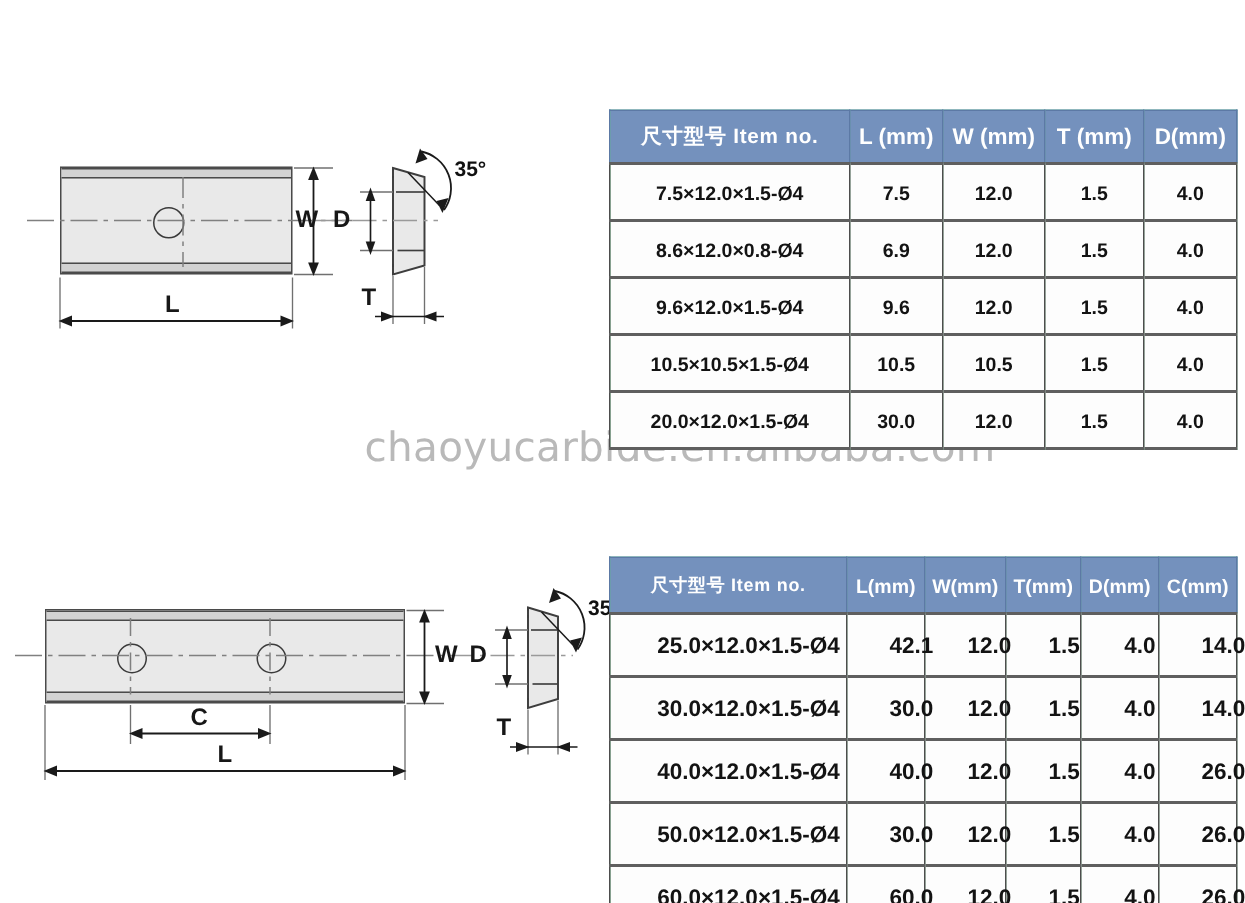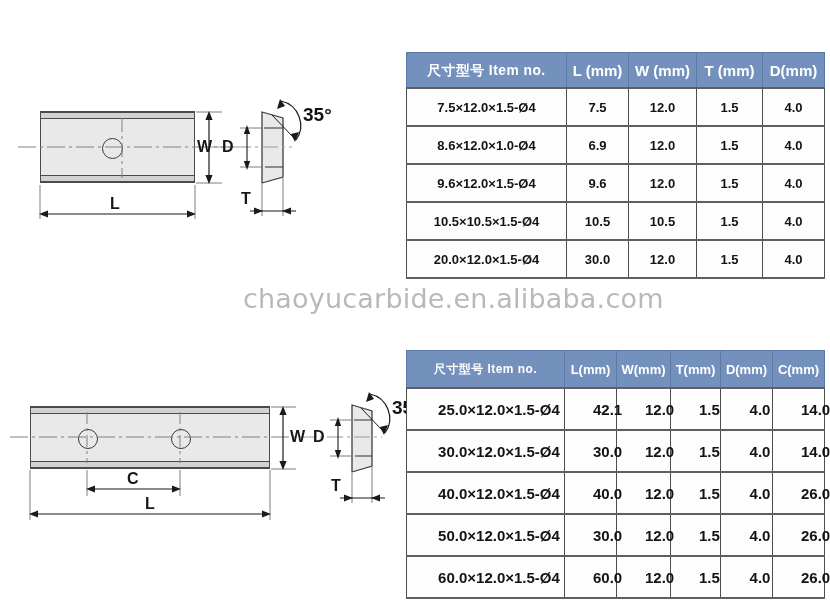--- a/index.html
+++ b/index.html
@@ -14,20 +14,21 @@
 
   
   .abs{position:absolute;}
 
   
   .spec-table{
     position:absolute;
     border-collapse:collapse;
     table-layout:fixed;
     background:#86efac;
+    margin-top:21px;
   }
   .spec-table th{
     background:#7491bd;
     color:#ffffff;
     font-weight:bold;
     text-align:center;
     border:1px solid #4c6header;
     border:1px solid #5c79a5;
     white-space:nowrap;
   }
@@ -101,21 +102,21 @@
   }
   .dim-label{
     position:absolute;
     font-size:16px;
     font-weight:bold;
     color:#171717;
     font-family:"Liberation Sans", sans-serif;
   }
   .ang-label{
     position:absolute;
-    font-size:19px;
+    font-size:14px;
     font-weight:bold;
     color:#111;
   }
   svg.ovl{position:absolute;left:0;top:0;overflow:visible;}
 </style>
 </head>
 <body>
 
 <div class="stage">
 
@@ -255,21 +256,21 @@
     </thead>
     <tbody>
         <tr>
           <td class="first">7.5×12.0×1.5-Ø4</td>
           <td>7.5</td>
           <td>12.0</td>
           <td>1.5</td>
           <td>4.0</td>
         </tr>
         <tr>
-          <td class="first">8.6×12.0×1.0-Ø4</td>
+          <td class="first">8.6×12.0×0.8-Ø4</td>
           <td>6.9</td>
           <td>12.0</td>
           <td>1.5</td>
           <td>4.0</td>
         </tr>
         <tr>
           <td class="first">9.6×12.0×1.5-Ø4</td>
           <td>9.6</td>
           <td>12.0</td>
           <td>1.5</td>

